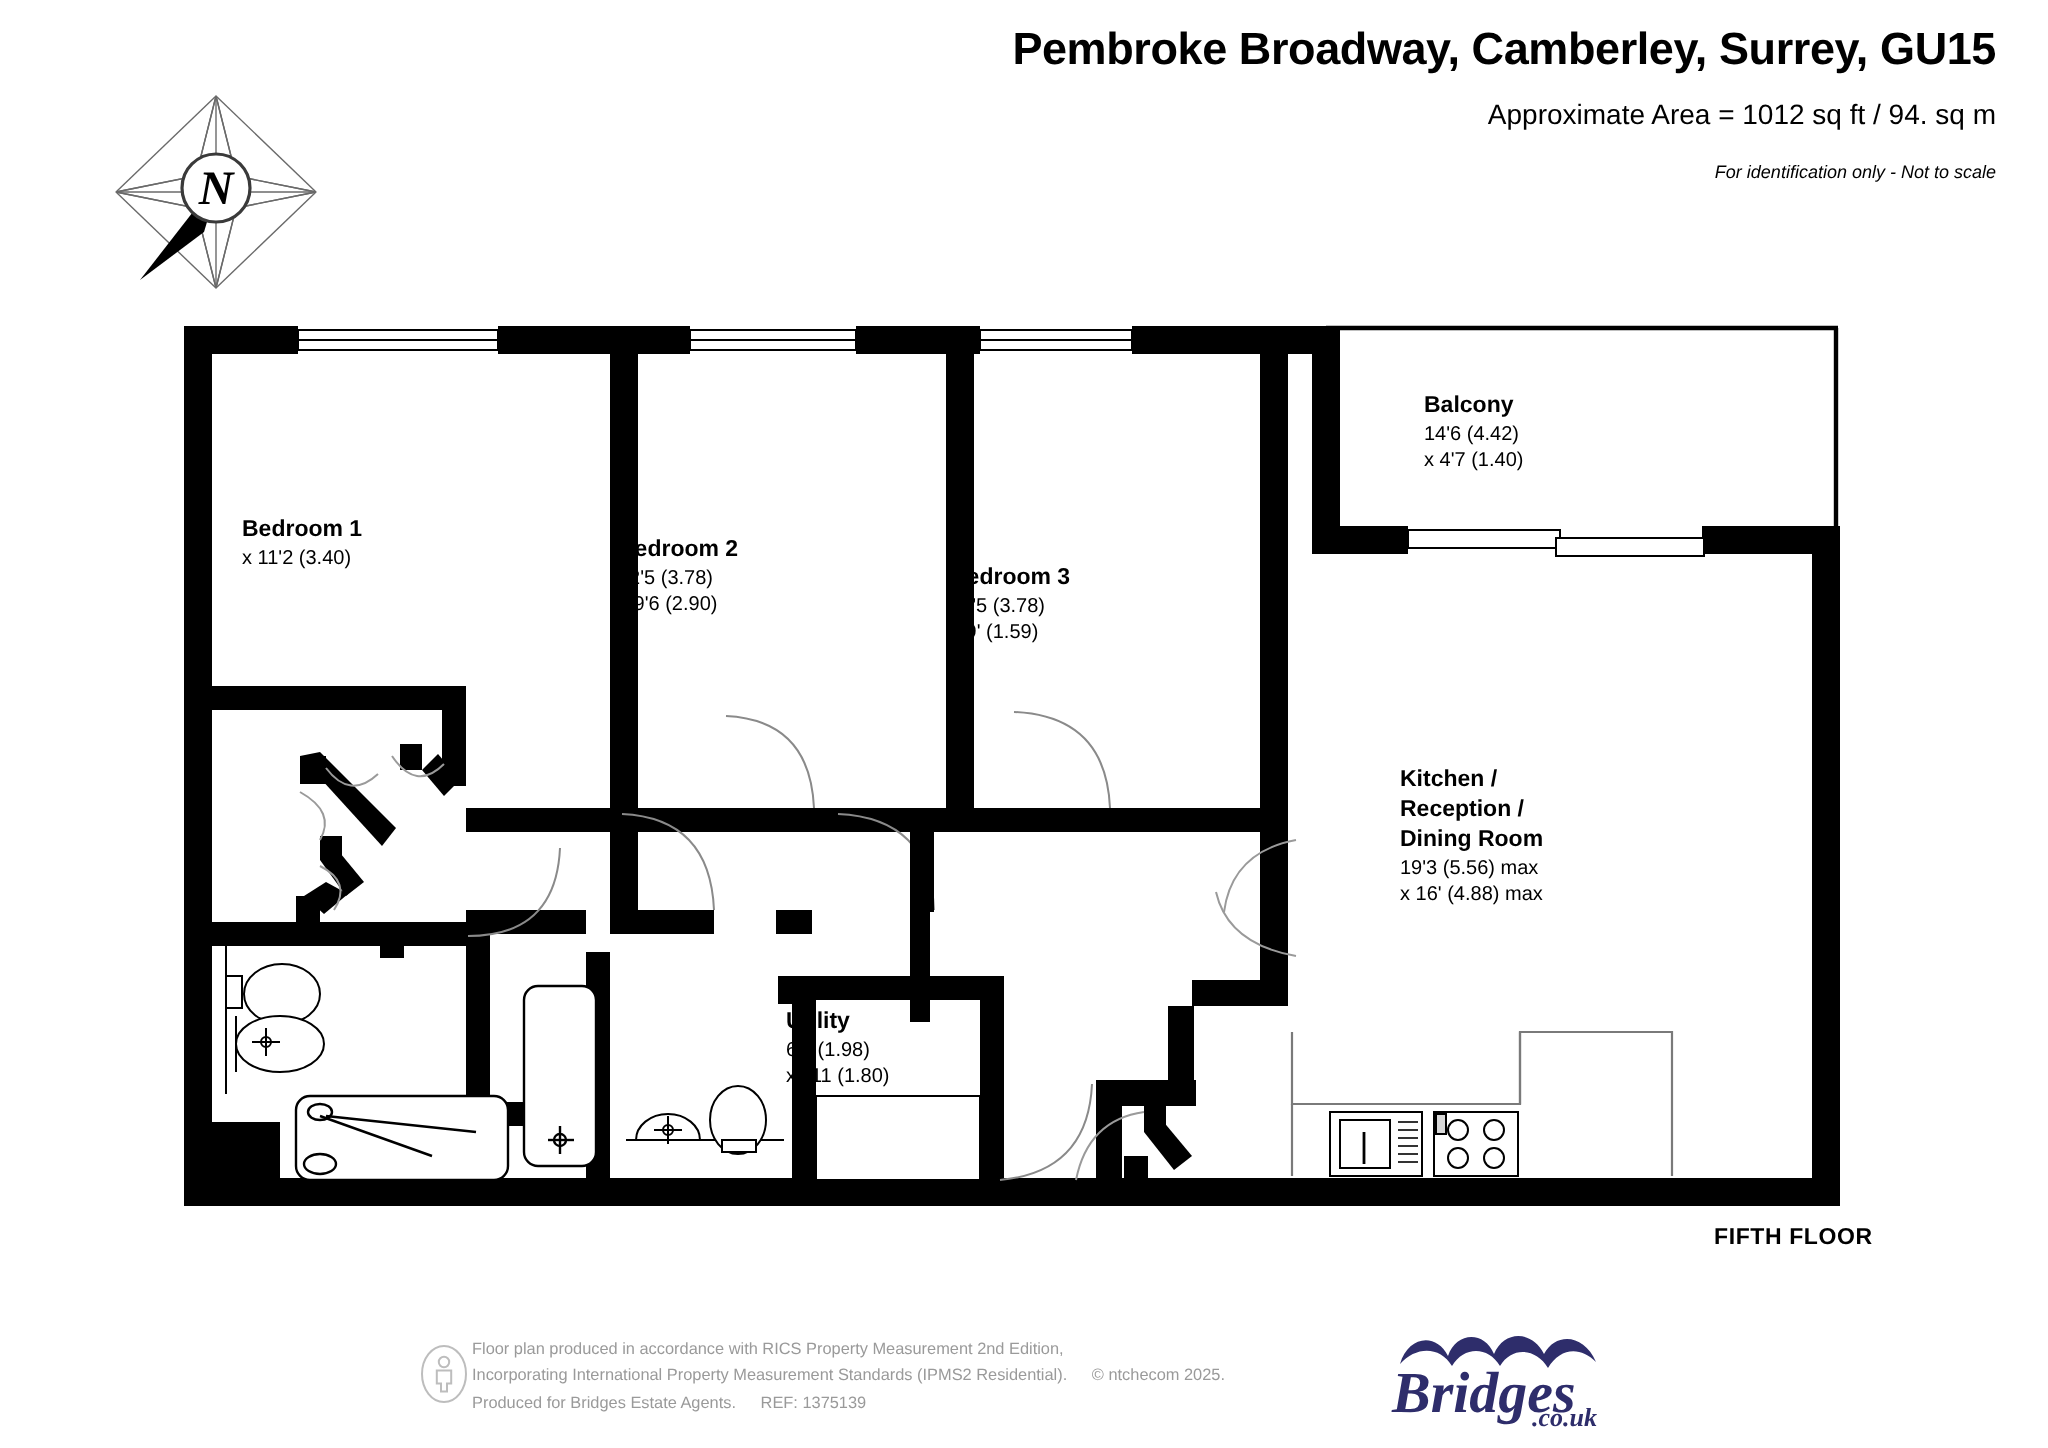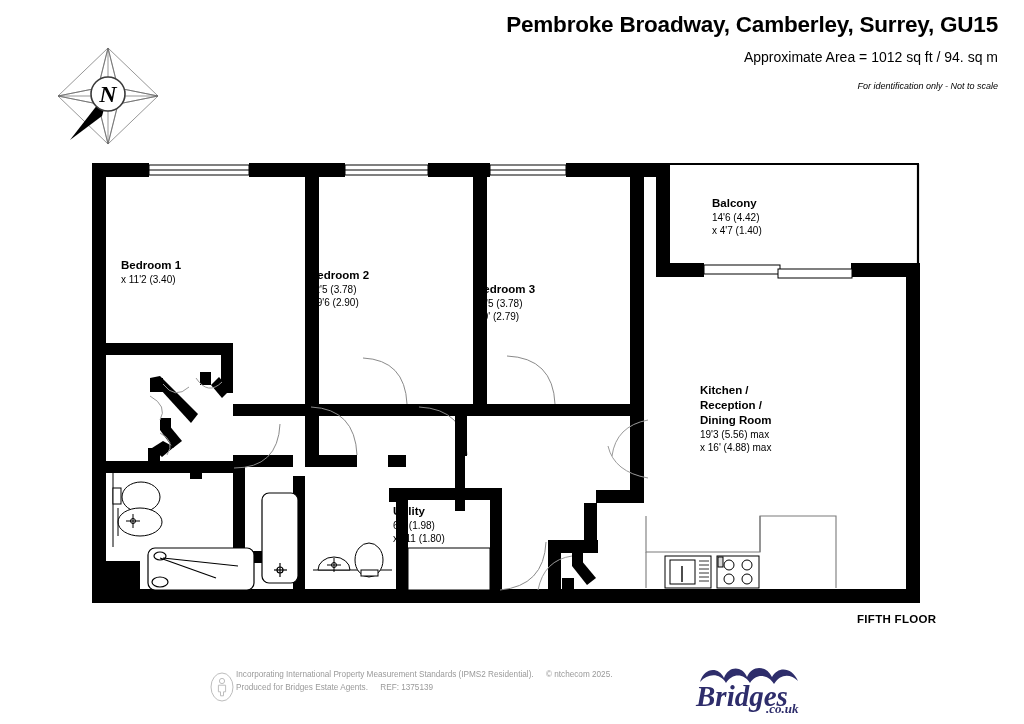--- a/index.html
+++ b/index.html
@@ -267,21 +267,21 @@
 
   <div class="rlabel" style="left:309px;top:268px;width:166px;">
     <div class="nm">Bedroom 2</div>
     <div class="dm">12'5 (3.78)</div>
     <div class="dm">x 9'6 (2.90)</div>
   </div>
 
   <div class="rlabel" style="left:475px;top:282px;width:156px;">
     <div class="nm">Bedroom 3</div>
     <div class="dm">12'5 (3.78)</div>
-    <div class="dm">x 9' (2.79)</div>
+    <div class="dm">x 9' (1.59)</div>
   </div>
 
   <div class="rlabel" style="left:712px;top:196px;width:156px;">
     <div class="nm">Balcony</div>
     <div class="dm">14'6 (4.42)</div>
     <div class="dm">x 4'7 (1.40)</div>
   </div>
 
   <div class="rlabel" style="left:700px;top:383px;width:180px;">
     <div class="nm">Kitchen /</div>
@@ -299,20 +299,21 @@
 
   <div class="floorlbl" style="left:837px;top:613px;padding-left:20px;">FIFTH FLOOR</div>
 
   <svg class="footicon" viewBox="0 0 24 30">
     <ellipse cx="12" cy="15" rx="11" ry="14" fill="none" stroke="#bdbdbd" stroke-width="1"></ellipse>
     <circle cx="12" cy="9" r="2.6" fill="none" stroke="#bdbdbd" stroke-width="1"></circle>
     <path d="M8.4 13.2 h7.2 v6.6 h-2.1 v4 h-3 v-4 h-2.1 z" fill="none" stroke="#bdbdbd" stroke-width="1"></path>
   </svg>
 
   <div class="foot">
+    <div class="ln">Floor plan produced in accordance with RICS Property Measurement 2nd Edition,</div>
     <div class="ln">
       <span>Incorporating International Property Measurement Standards (IPMS2 Residential).</span>
       <span style="padding-left:10px">© ntchecom 2025.</span>
     </div>
     <div class="ln">
       <span>Produced for Bridges Estate Agents.</span>
       <span style="padding-left:10px">REF: 1375139</span>
     </div>
   </div>
 

